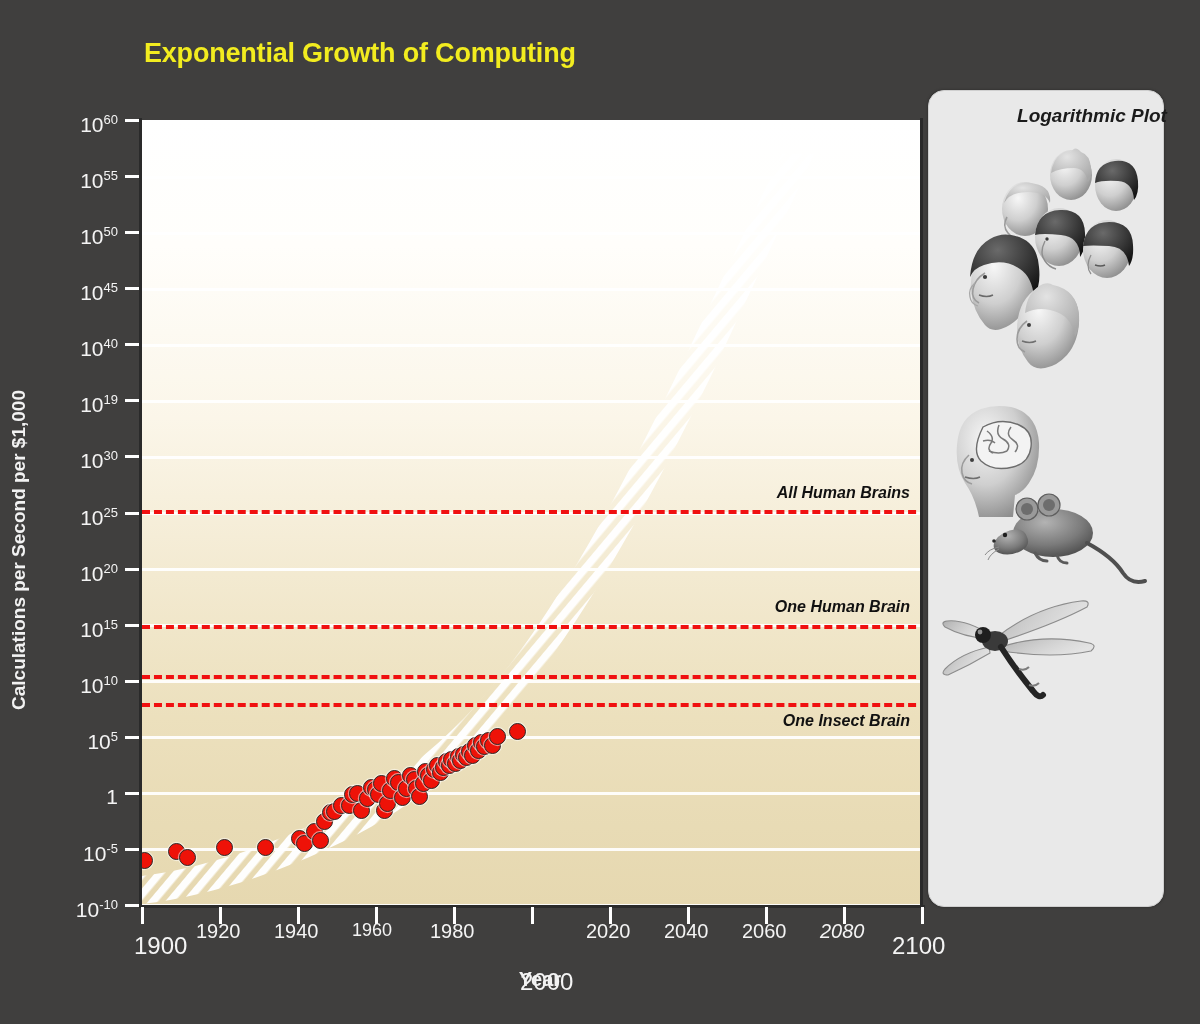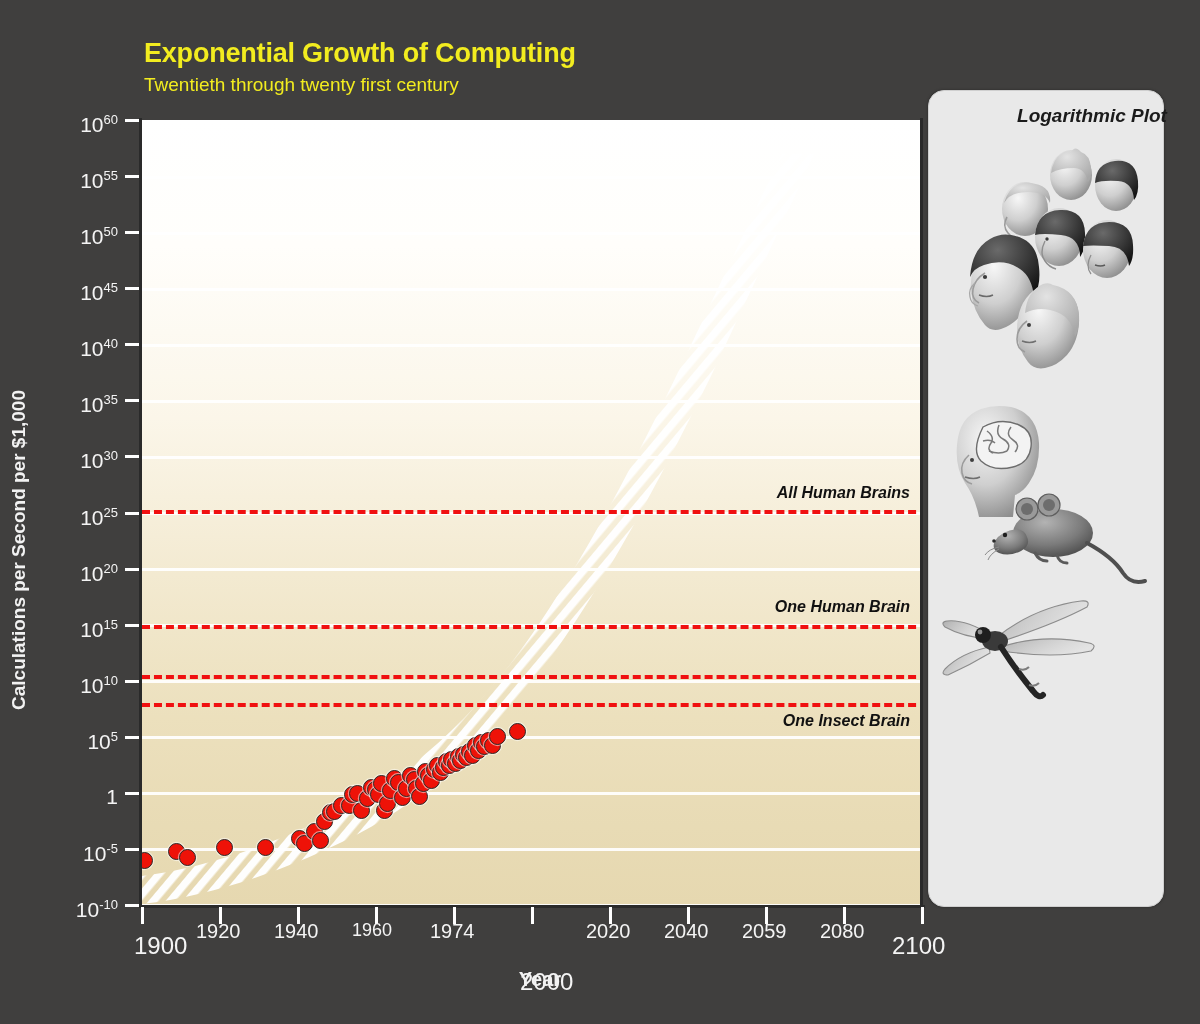--- a/index.html
+++ b/index.html
@@ -138,21 +138,20 @@
     box-shadow: 0 0 0 1.2px rgba(255,255,255,0.5);
     margin-left: -7.5px; margin-top: -7.5px;
   }
 </style>
 </head>
 <body>
 
 <div id="stage">
 
   <div class="title">Exponential Growth of Computing</div>
-  <div class="subtitle">Twentieth through twenty first century</div>
 
   <div class="side-panel">
     <div class="side-panel-title">Logarithmic Plot</div>
     <svg class="panel-art" width="234" height="780" viewBox="0 0 234 780" style="left:0; top:20px;">
       <defs>
         <radialGradient id="gHead" cx="35%" cy="30%" r="75%">
           <stop offset="0%" stop-color="#f7f7f7"></stop>
           <stop offset="55%" stop-color="#cfcfcf"></stop>
           <stop offset="100%" stop-color="#8e8e8e"></stop>
         </radialGradient>
@@ -388,21 +387,21 @@
       <div class="ylabel" style="top: 105px;">10<sup>60</sup></div>
       <div class="ytick" style="top: 175.071px;"></div>
       <div class="ylabel" style="top: 161.071px;">10<sup>55</sup></div>
       <div class="ytick" style="top: 231.143px;"></div>
       <div class="ylabel" style="top: 217.143px;">10<sup>50</sup></div>
       <div class="ytick" style="top: 287.214px;"></div>
       <div class="ylabel" style="top: 273.214px;">10<sup>45</sup></div>
       <div class="ytick" style="top: 343.286px;"></div>
       <div class="ylabel" style="top: 329.286px;">10<sup>40</sup></div>
       <div class="ytick" style="top: 399.357px;"></div>
-      <div class="ylabel" style="top: 385.357px;">10<sup>35</sup></div>
+      <div class="ylabel" style="top: 385.357px;">10<sup>19</sup></div>
       <div class="ytick" style="top: 455.429px;"></div>
       <div class="ylabel" style="top: 441.429px;">10<sup>30</sup></div>
       <div class="ytick" style="top: 511.5px;"></div>
       <div class="ylabel" style="top: 497.5px;">10<sup>25</sup></div>
       <div class="ytick" style="top: 567.571px;"></div>
       <div class="ylabel" style="top: 553.571px;">10<sup>20</sup></div>
       <div class="ytick" style="top: 623.643px;"></div>
       <div class="ylabel" style="top: 609.643px;">10<sup>15</sup></div>
       <div class="ytick" style="top: 679.714px;"></div>
       <div class="ylabel" style="top: 665.714px;">10<sup>10</sup></div>
@@ -419,31 +418,31 @@
   <div id="xaxis">
       <div class="xtick" style="left: 141px;"></div>
       <div class="xlabel" style="font-size: 24px; top: 932px; left: 112px; margin-left: 22px;">1900</div>
       <div class="xtick" style="left: 219px;"></div>
       <div class="xlabel" style="font-size: 20px; top: 920px; left: 196px;">1920</div>
       <div class="xtick" style="left: 297px;"></div>
       <div class="xlabel" style="font-size: 20px; top: 920px; left: 274px;">1940</div>
       <div class="xtick" style="left: 375px;"></div>
       <div class="xlabel" style="font-size: 18px; top: 920px; left: 352px;">1960</div>
       <div class="xtick" style="left: 453px;"></div>
-      <div class="xlabel" style="font-size: 20px; top: 920px; left: 430px;">1974</div>
+      <div class="xlabel" style="font-size: 20px; top: 920px; left: 430px;">1980</div>
       <div class="xtick" style="left: 531px;"></div>
       <div class="xlabel" style="font-size: 24px; top: 968px; left: 502px; margin-left: 18px;">2000</div>
       <div class="xtick" style="left: 609px;"></div>
       <div class="xlabel" style="font-size: 20px; top: 920px; left: 586px;">2020</div>
       <div class="xtick" style="left: 687px;"></div>
       <div class="xlabel" style="font-size: 20px; top: 920px; left: 664px;">2040</div>
       <div class="xtick" style="left: 765px;"></div>
-      <div class="xlabel" style="font-size: 20px; top: 920px; left: 742px;">2059</div>
+      <div class="xlabel" style="font-size: 20px; top: 920px; left: 742px;">2060</div>
       <div class="xtick" style="left: 843px;"></div>
-      <div class="xlabel" style="font-size: 20px; top: 920px; left: 820px;">2080</div>
+      <div class="xlabel" style="font-size: 20px; top: 920px; left: 820px; font-style: italic;">2080</div>
       <div class="xtick" style="left: 921px;"></div>
       <div class="xlabel" style="font-size: 24px; top: 932px; left: 892px;">2100</div>
     </div>
 
   <div class="ytitle">Calculations per Second per $1,000</div>
   <div class="xtitle">Year</div>
 
 </div>
 
 </body></html>

